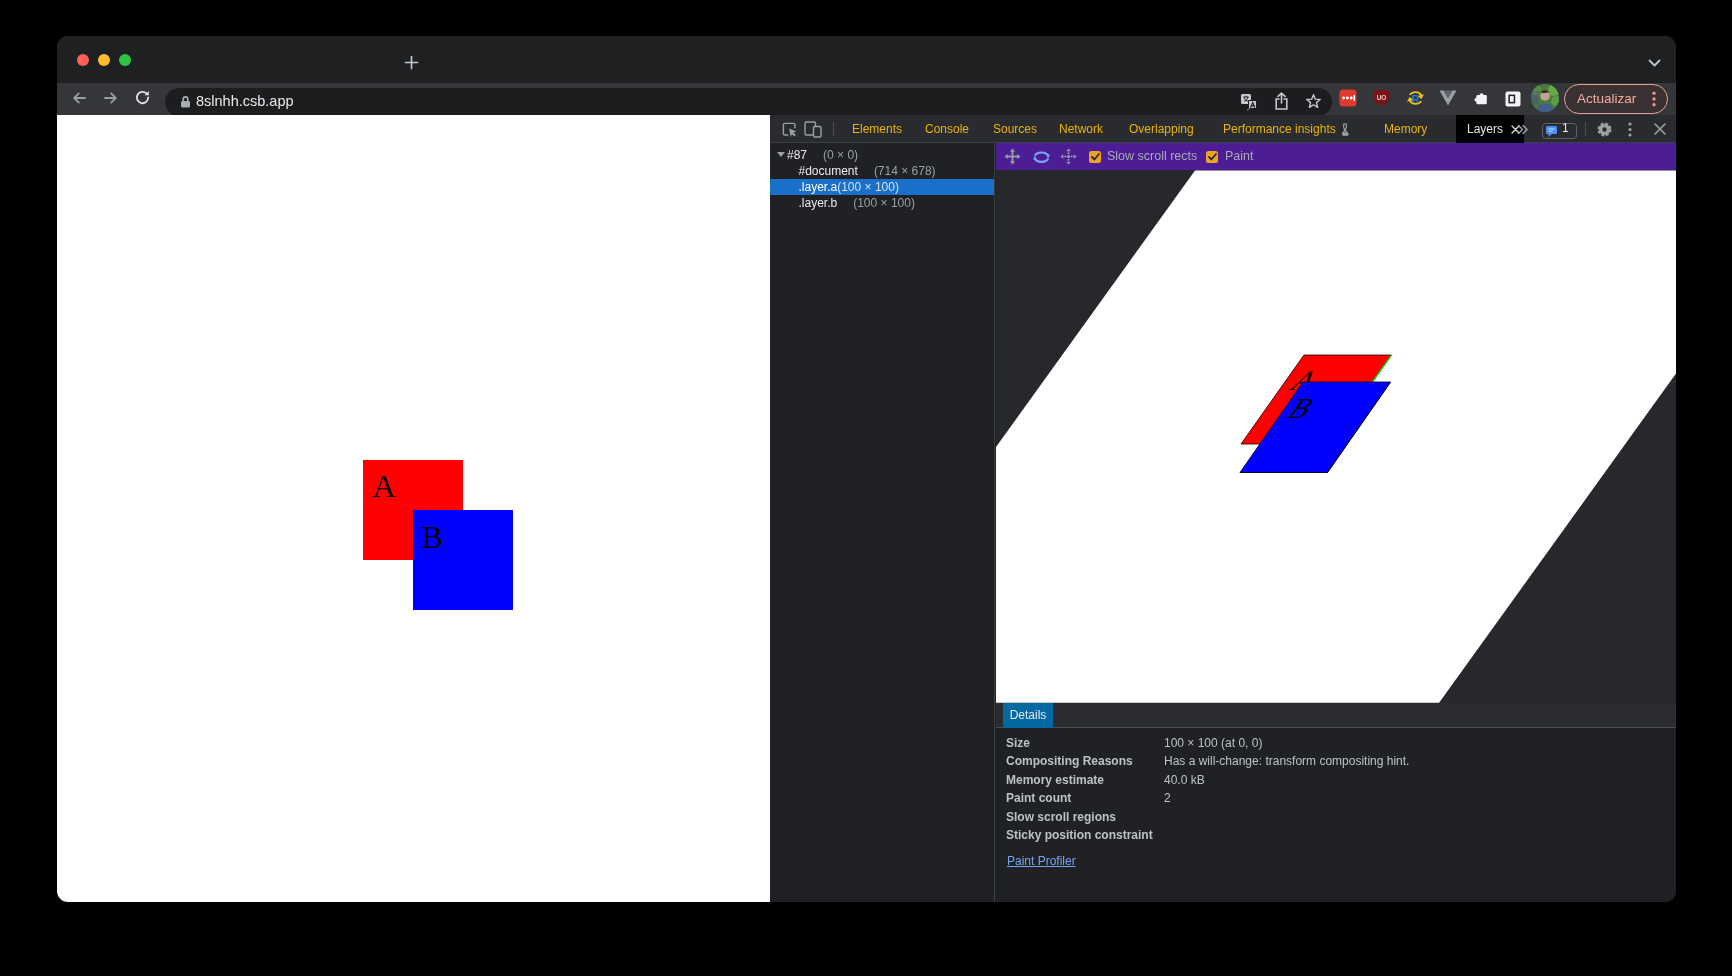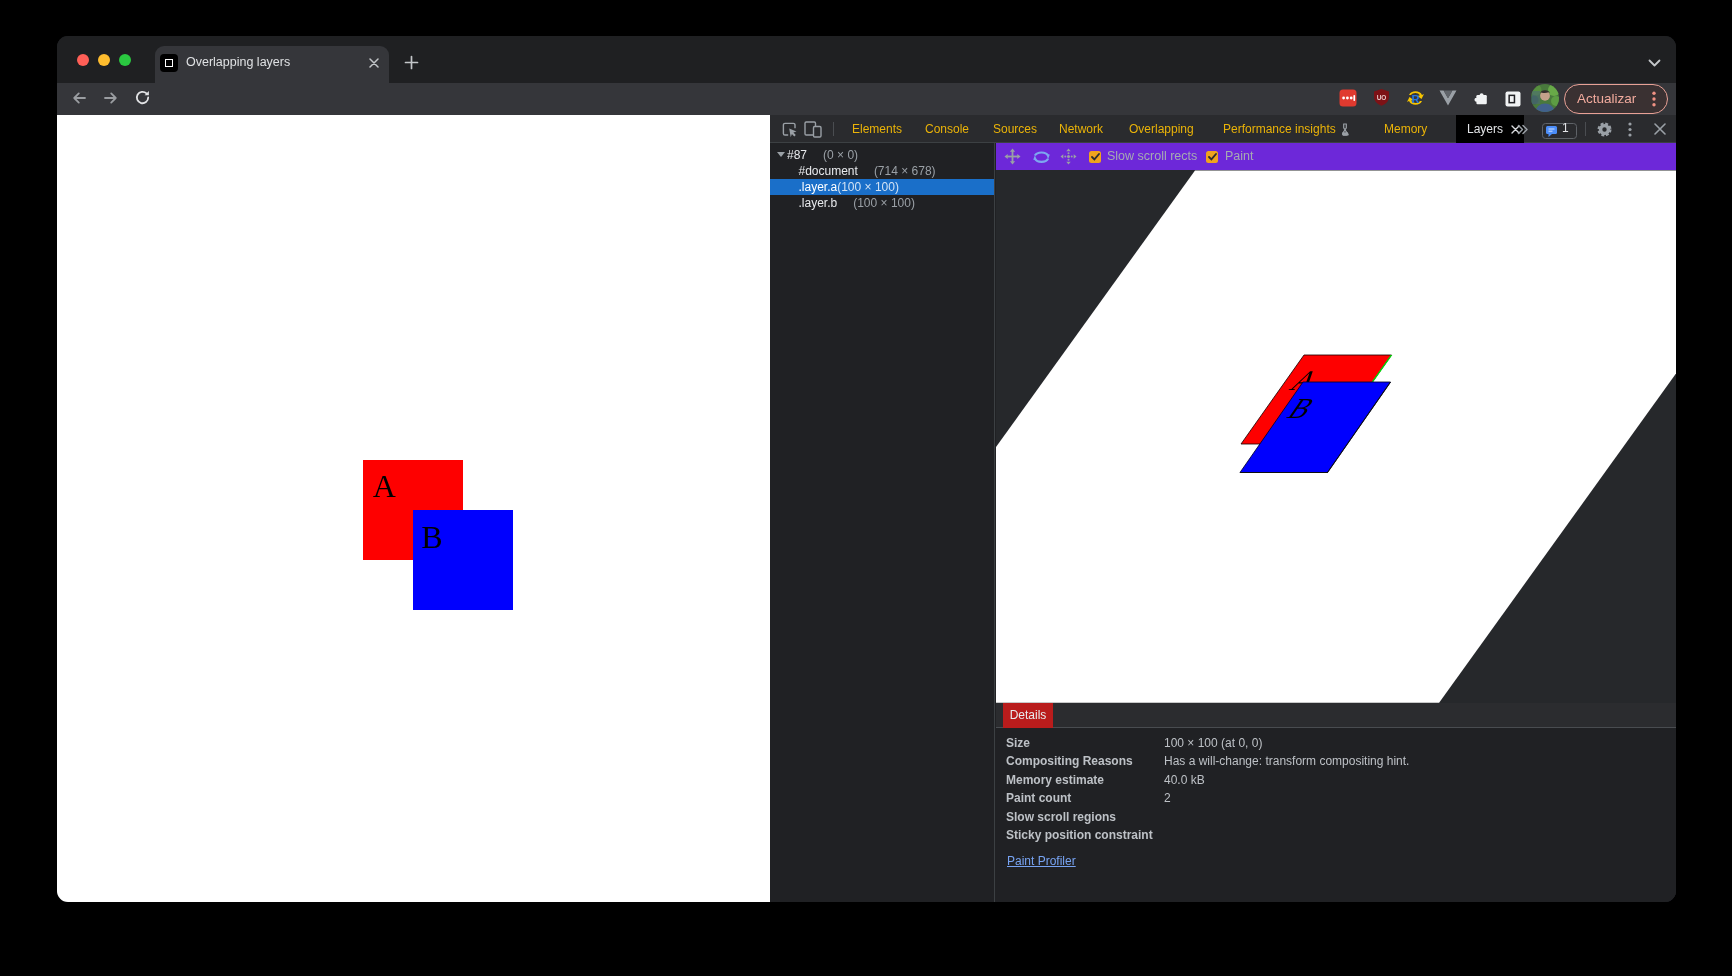--- a/index.html
+++ b/index.html
@@ -20,67 +20,81 @@
 #blueb{position:absolute;left:356px;top:395px;width:100px;height:100px;background:#0000fe;}
 .pletter{position:absolute;font-family:"Liberation Serif",serif;font-size:32px;line-height:32px;color:#000;}
 #dt{position:absolute;left:713px;top:0;width:906px;height:787px;background:#202124;}
 #dtabs{position:absolute;left:0;top:0;width:100%;height:28px;background:#2a2b2e;border-bottom:1px solid #3c4043;}
 .dtab{position:absolute;top:0;height:44px;line-height:28px;font-size:12px;color:#eab308;white-space:nowrap;}
 #laytab{position:absolute;left:670px;top:0;width:68px;height:28px;background:#000;color:#e3e5e8;font-size:12px;line-height:28px;margin-left:16px;}
 #tree{position:absolute;left:0;top:28px;width:225px;height:759px;background:#202124;border-right:1px solid #3c4043;}
 .trow{position:absolute;left:0;width:100%;height:16px;line-height:16px;font-size:12px;color:#e8eaed;white-space:nowrap;}
 .trow .dim{color:#9aa0a6;margin-left:16px;}
 #rcol{position:absolute;left:226px;top:28px;width:680px;height:759px;}
-#l3dbar{position:absolute;left:0;top:0;width:100%;height:27px;background:#6d28d9;}
+#l3dbar{position:absolute;left:0;top:0;width:100%;height:27px;background:#4c1d95;}
 #l3dbar .lbl{position:absolute;top:0;height:27px;line-height:27px;font-size:12.5px;color:#a6abb2;}
 .cb{position:absolute;top:8px;width:12px;height:12px;background:#f0a31e;border-radius:2.5px;}
 #canvas3d{position:absolute;left:0;top:27px;}
 #dstrip{position:absolute;left:0;top:560px;width:100%;height:25px;background:#2b2c2f;border-bottom:1px solid #494c50;}
-#dettab{position:absolute;left:7px;top:0;width:50px;height:25px;background:#b91c1c;color:#e8eaed;font-size:12px;line-height:25px;text-align:center;}
+#dettab{position:absolute;left:7px;top:0;width:50px;height:25px;background:#0369a1;color:#e8eaed;font-size:12px;line-height:25px;text-align:center;}
 #dbody{position:absolute;left:0;top:586px;width:100%;height:173px;background:#202124;}
 .drow{position:absolute;height:16px;line-height:16px;font-size:12px;white-space:nowrap;}
 .dlab{left:10px;font-weight:bold;color:#bdc1c6;}
 .dval{left:168px;color:#bdc1c6;}
 #plink{position:absolute;left:11px;top:125px;font-size:12px;color:#77a3f2;text-decoration:underline;}
 </style></head>
 <body>
 <div id="win">
 
   <div id="tabbar">
     <div class="tl" style="left:20px;background:#ff5f57;"></div>
     <div class="tl" style="left:41px;background:#febc2e;"></div>
     <div class="tl" style="left:62px;background:#2ac840;"></div>
-    <div id="tab">
-      <div id="fav">
-          <div class="sq"></div>
-        </div>
-      <div id="tabtitle">Overlapping layers</div>
-      <svg style="position:absolute;left:214px;top:11.5px;" width="10" height="10" viewBox="0 0 10 10">
-          <path d="M1 1 L9 9 M9 1 L1 9" stroke="#c3c6c9" stroke-width="1.5" stroke-linecap="round"></path>
-        </svg>
-    </div>
     <svg style="position:absolute;left:347px;top:19px;" width="15" height="15" viewBox="0 0 15 15">
         <path d="M7.5 1.5 V13.5 M1.5 7.5 H13.5" stroke="#c3c6c9" stroke-width="1.7" stroke-linecap="round"></path>
       </svg>
     <svg style="position:absolute;left:1591px;top:23px;" width="13" height="8" viewBox="0 0 13 8">
         <path d="M1.5 1.5 L6.5 6.5 L11.5 1.5" stroke="#c3c6c9" stroke-width="1.8" fill="none" stroke-linecap="round" stroke-linejoin="round"></path>
       </svg>
   </div>
 
   <div id="navbar">
     <svg style="position:absolute;left:14px;top:7px;" width="16" height="16" viewBox="0 0 16 16">
         <path d="M14 8 H3.2 M7.8 3.4 L3.2 8 L7.8 12.6" stroke="#9a9da1" stroke-width="1.8" fill="none" stroke-linecap="round" stroke-linejoin="round"></path>
       </svg>
     <svg style="position:absolute;left:46px;top:7px;" width="16" height="16" viewBox="0 0 16 16">
         <path d="M2 8 H12.8 M8.2 3.4 L12.8 8 L8.2 12.6" stroke="#9a9da1" stroke-width="1.8" fill="none" stroke-linecap="round" stroke-linejoin="round"></path>
       </svg>
     <svg style="position:absolute;left:77px;top:6px;" width="17" height="17" viewBox="0 0 17 17">
         <path d="M14.2 8.5 a5.7 5.7 0 1 1 -1.7 -4.05" stroke="#e2e3e5" stroke-width="1.8" fill="none" stroke-linecap="round"></path>
         <path d="M14.9 2.0 V6.3 H10.6 Z" fill="#e2e3e5"></path>
       </svg>
+    <div id="omni">
+      <svg style="position:absolute;left:14px;top:7px;" width="13" height="14" viewBox="0 0 13 14">
+          <rect x="2" y="6" width="9" height="6.5" rx="1.5" fill="#a9acb0"></rect>
+          <path d="M4.2 6 V4.2 a2.3 2.3 0 0 1 4.6 0 V6" stroke="#a9acb0" stroke-width="1.6" fill="none"></path>
+        </svg>
+      <div id="urltext">8slnhh.csb.app</div>
+
+      <svg style="position:absolute;left:1075px;top:5px;" width="18" height="18" viewBox="0 0 18 18">
+          <rect x="1" y="1" width="10" height="10" rx="1.5" fill="#c6c8cb"></rect>
+          <path d="M3.5 4 h5 M6 2.8 v1.2 M4 4 c.3 2 1.7 3.6 3.8 4.2 M8 4 c-.3 2-1.7 3.6-3.8 4.2" stroke="#1c1d1f" stroke-width="1" fill="none"></path>
+          <path d="M8.5 7.5 h8 v8 h-6.5 l-3,3 v-3 h1.5 z" fill="#c6c8cb" stroke="#1c1d1f" stroke-width="1"></path>
+          <path d="M10.5 14.5 l2.2 -5 l2.2 5 m-3.6 -1.6 h2.8" stroke="#1c1d1f" stroke-width="1.1" fill="none"></path>
+        </svg>
+
+      <svg style="position:absolute;left:1108px;top:4px;" width="17" height="19" viewBox="0 0 17 19">
+          <path d="M8.5 1.2 V11 M5 4.4 L8.5 1.2 L12 4.4" stroke="#c6c8cb" stroke-width="1.6" fill="none" stroke-linecap="round" stroke-linejoin="round"></path>
+          <path d="M6 7 H3.2 V17 H13.8 V7 H11" stroke="#c6c8cb" stroke-width="1.6" fill="none" stroke-linecap="round"></path>
+        </svg>
+
+      <svg style="position:absolute;left:1140px;top:5px;" width="17" height="17" viewBox="0 0 17 17">
+          <path d="M8.5 1.7 L10.33 6.16 L15.16 6.51 L11.45 9.63 L12.61 14.33 L8.5 11.78 L4.39 14.33 L5.55 9.63 L1.84 6.51 L6.67 6.16 Z" stroke="#c6c8cb" stroke-width="1.4" fill="none" stroke-linejoin="round"></path>
+        </svg>
+    </div>
 
     <svg style="position:absolute;left:1282px;top:6px;" width="18" height="18" viewBox="0 0 18 18">
         <rect x="0.5" y="0.5" width="17" height="17" rx="3.5" fill="#e03a2f"></rect>
         <circle cx="4.6" cy="9" r="1.4" fill="#fff"></circle>
         <circle cx="8.4" cy="9" r="1.4" fill="#fff"></circle>
         <circle cx="12.2" cy="9" r="1.4" fill="#fff"></circle>
         <rect x="14.4" y="6" width="1.7" height="6" rx="0.8" fill="#fff"></rect>
       </svg>
     <svg style="position:absolute;left:1315px;top:5px;" width="19" height="19" viewBox="0 0 19 19">
         <path d="M9.5 1 L17 3.6 V8.5 C17 13 14 16 9.5 17.8 C5 16 2 13 2 8.5 V3.6 Z" fill="#7d1216"></path>

